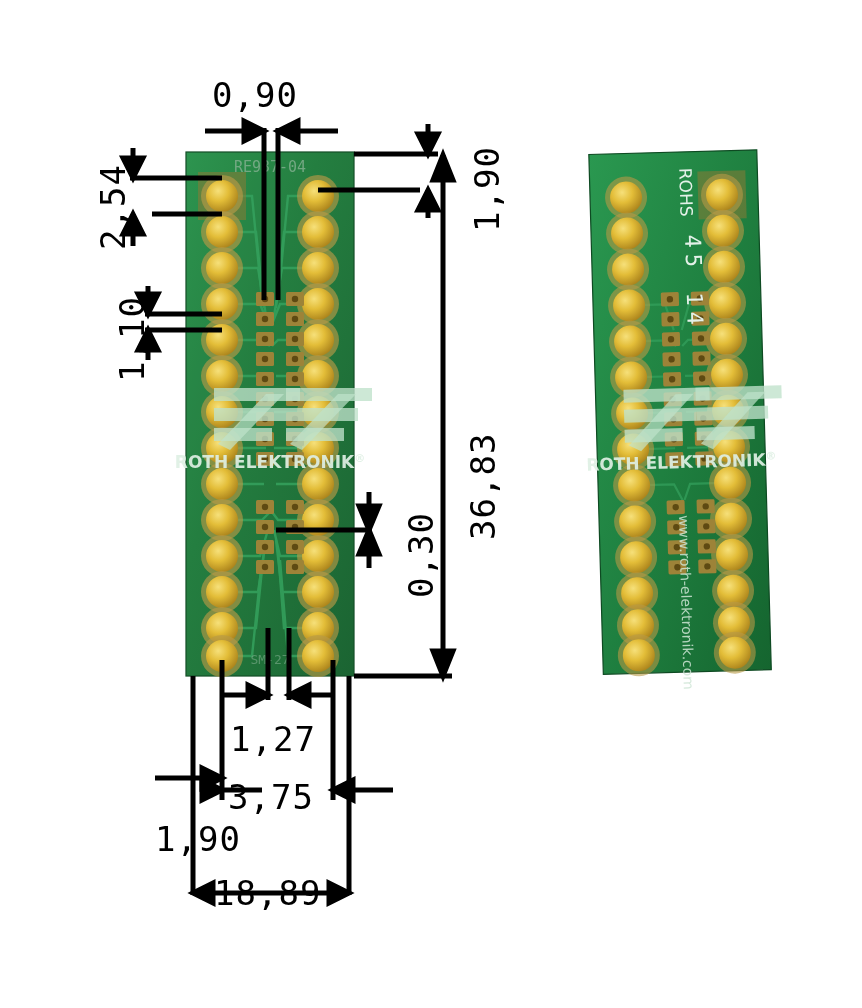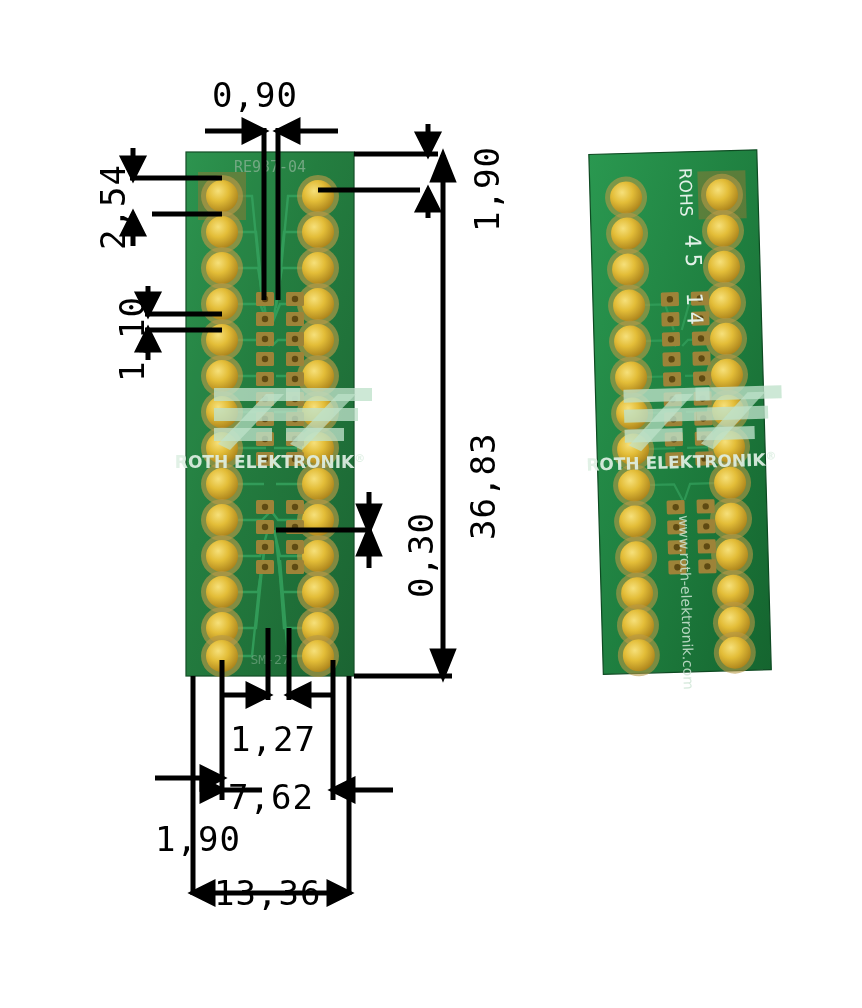--- a/index.html
+++ b/index.html
@@ -602,20 +602,20 @@
     <div class="dimtext rot90" style="left:115px; top:382px;">1,10</div>
 
     <div class="dimtext rot90" style="left:470px; top:232px;">1,90</div>
 
     <div class="dimtext rot90" style="left:466px; top:540px;">36,83</div>
 
     <div class="dimtext rot90" style="left:404px; top:598px;">0,30</div>
 
     <div class="dimtext" style="left:230px; top:722px;">1,27</div>
 
-    <div class="dimtext" style="left:228px; top:780px;">7,62</div>
+    <div class="dimtext" style="left:228px; top:780px;">3,75</div>
 
     <div class="dimtext" style="left:155px; top:822px;">1,90</div>
 
-    <div class="dimtext" style="left:214px; top:876px;">13,36</div>
+    <div class="dimtext" style="left:214px; top:876px;">18,89</div>
   </div>
 
 </div>
 
 </body></html>

